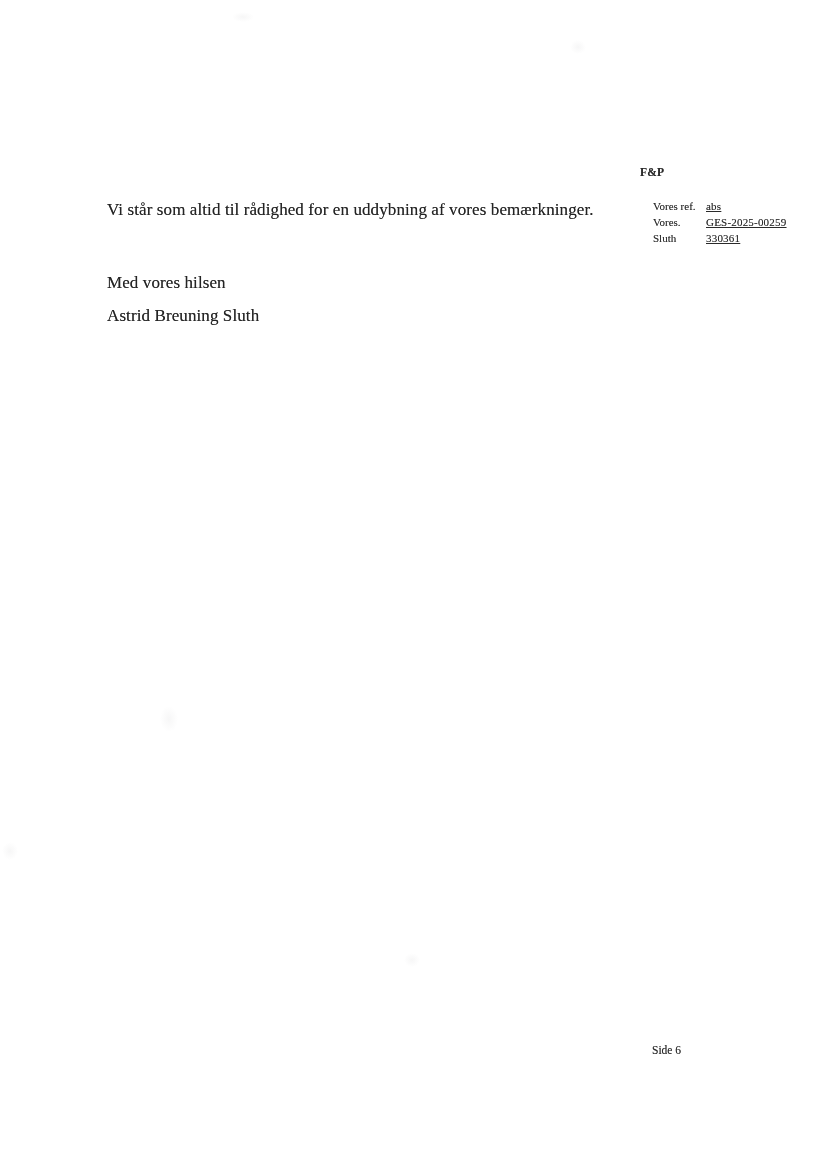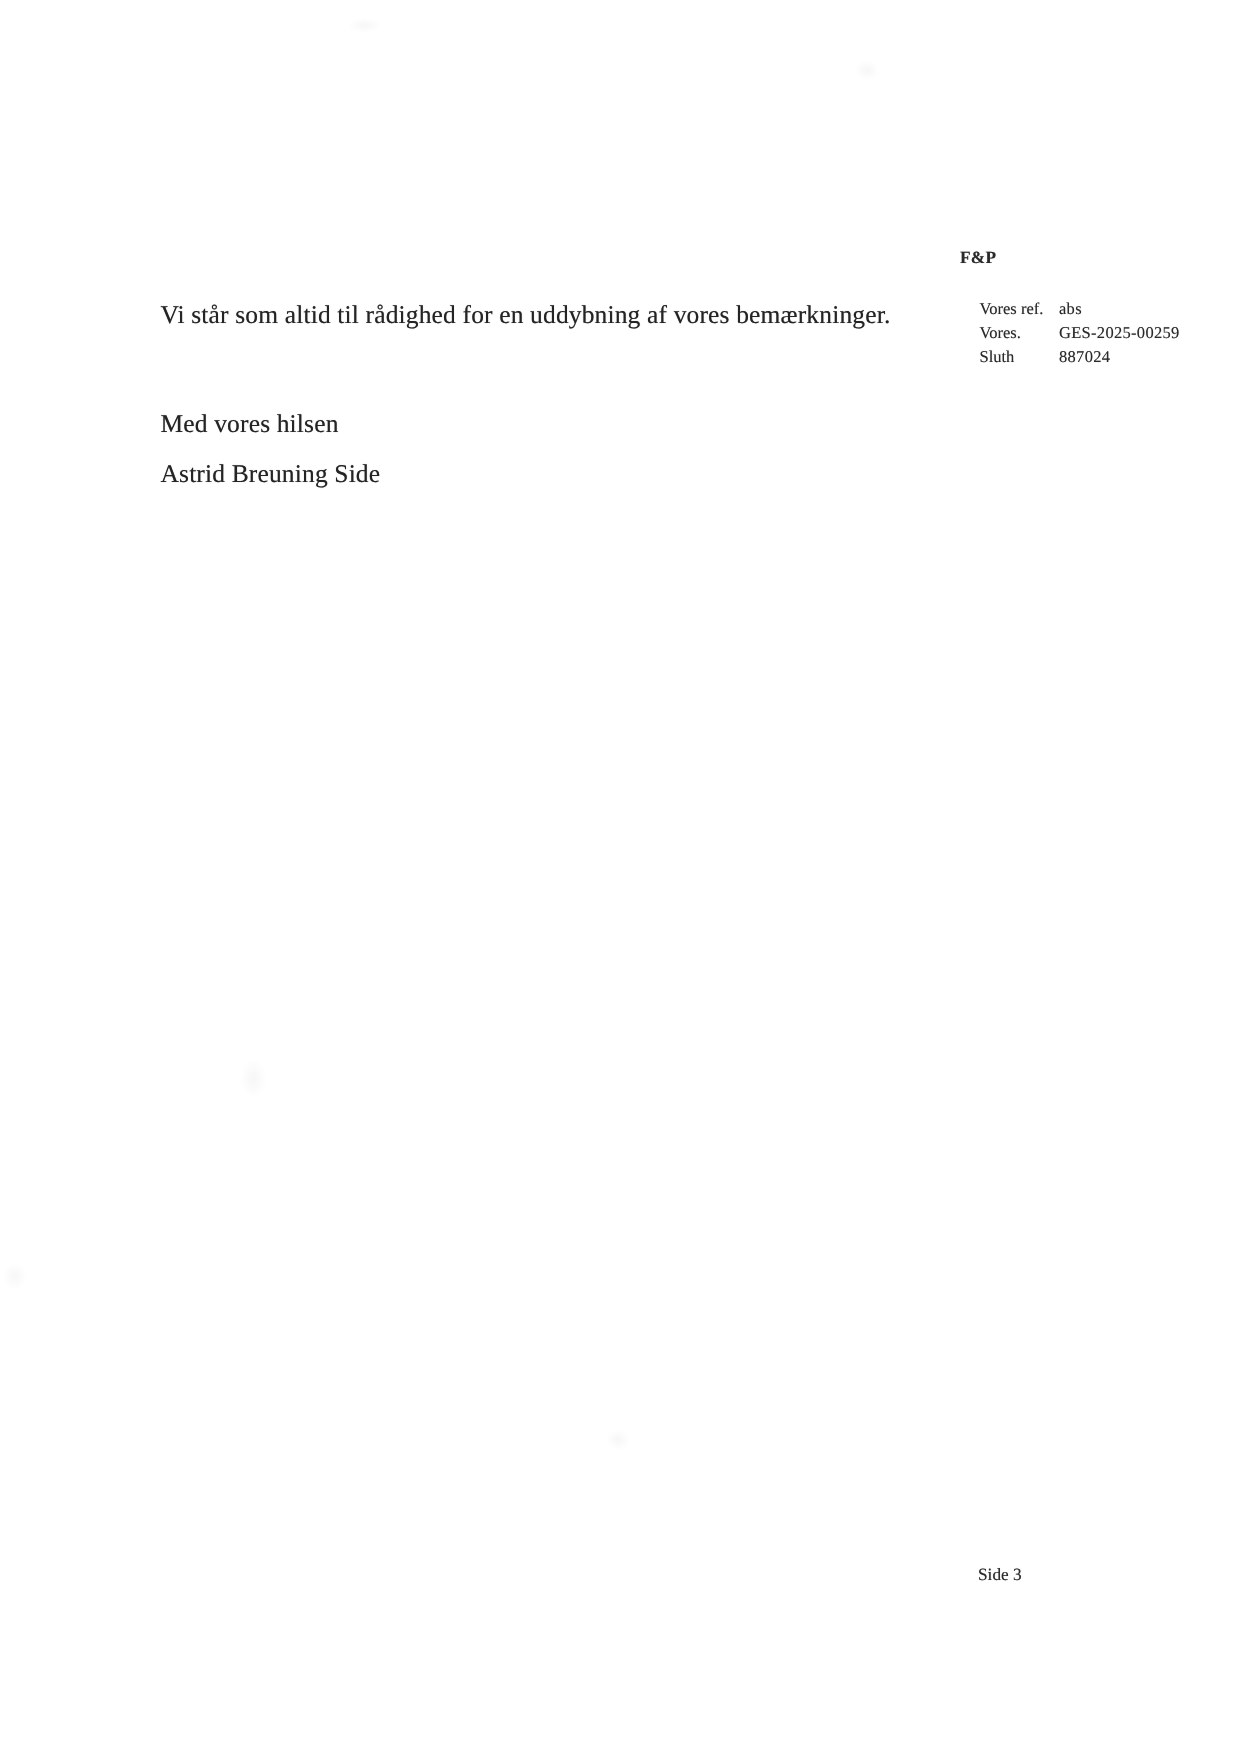--- a/index.html
+++ b/index.html
@@ -61,20 +61,21 @@
     align-items: flex-end;
   }
   .meta-label {
     width: 53px;
     flex: 0 0 53px;
     white-space: nowrap;
   }
   .meta-value {
     white-space: nowrap;
     letter-spacing: 0.2px;
+    text-decoration: underline;
   }
 
   
   .page-number {
     position: absolute;
     left: 652px;
     top: 1044px;
     font-size: 11.5px;
     color: #2a2a2a;
     text-shadow: 0 0 0.5px rgba(30,30,30,0.5);
@@ -95,40 +96,40 @@
 </style>
 </head>
 <body>
 
 <div class="page">
 
   <p class="body-line line-main">Vi står som altid til rådighed for en uddybning af vores bemærkninger.</p>
 
   <p class="body-line line-closing">Med vores hilsen</p>
 
-  <p class="body-line line-sig">Astrid Breuning Side</p>
+  <p class="body-line line-sig">Astrid Breuning Sluth</p>
 
   <div class="org-mark">F&amp;P</div>
 
   <div class="meta-block">
     <div class="meta-row">
       <span class="meta-label">Vores ref.</span>
       <span class="meta-value">abs</span>
     </div>
     <div class="meta-row">
       <span class="meta-label">Vores.</span>
       <span class="meta-value">GES-2025-00259</span>
     </div>
     <div class="meta-row">
       <span class="meta-label">Sluth</span>
-      <span class="meta-value">887024</span>
+      <span class="meta-value">330361</span>
     </div>
   </div>
 
-  <div class="page-number">Side 3</div>
+  <div class="page-number">Side 6</div>
 
   <div class="smudge smudge-a"></div>
   <div class="smudge smudge-b"></div>
   <div class="smudge smudge-c"></div>
   <div class="smudge smudge-d"></div>
   <div class="smudge smudge-e"></div>
 
 </div>
 
 </body></html>

